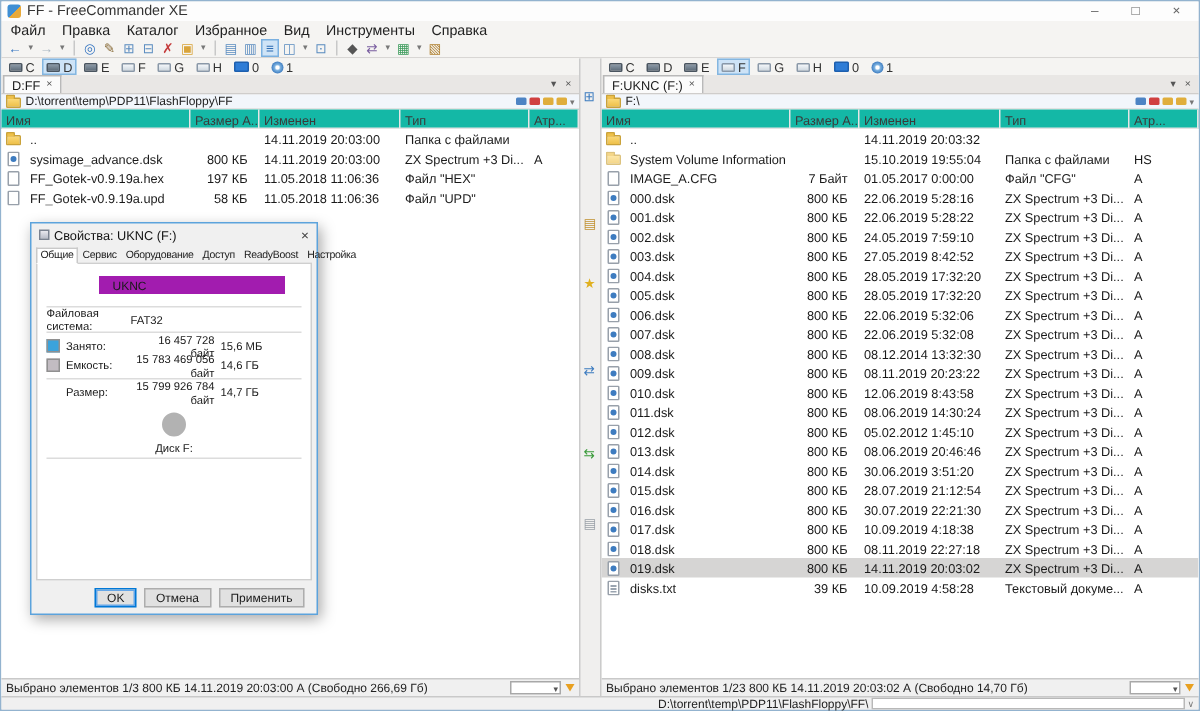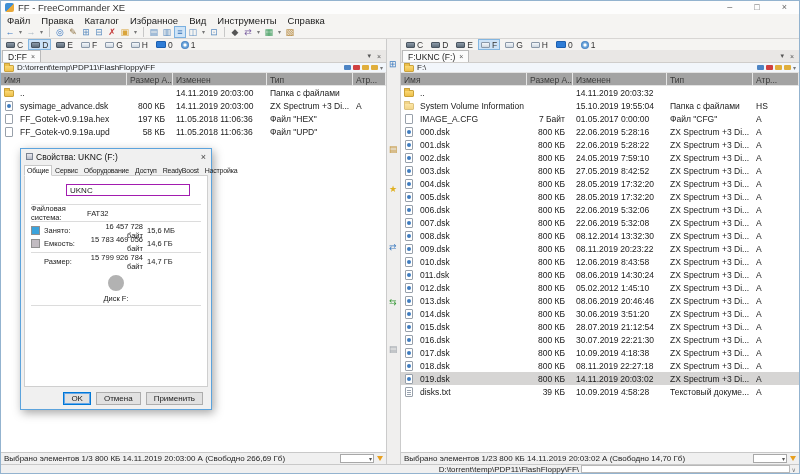--- a/index.html
+++ b/index.html
@@ -40,21 +40,21 @@
   .tab{background:#fbfbfb;border:1px solid #b9b9b9;border-bottom:none;height:12px;display:inline-flex;align-items:center;gap:4px;padding:0 5px;font-size:8.5px;margin-left:1px}
   .tab-close{font-size:7px;color:#555}
   .tabbar-controls{margin-left:auto;display:flex;align-items:center;gap:6px;padding:0 5px;font-size:7px;color:#555;height:12px}
   
   .pathbar{height:10px;background:#f2f6fb;display:flex;align-items:center;gap:3px;padding:0 3px;font-size:8px;color:#222;border-bottom:1px solid #e2e2e2;flex:0 0 auto}
   .mini-folder{width:7px;height:5px;border-radius:1px;display:inline-block}
   .path-icons{margin-left:auto;display:flex;align-items:center;gap:2px}
   .path-dd{font-size:6px;color:#777}
   
   .grid{display:grid;grid-template-columns:16px 110px 46px 94px 86px 1fr;align-items:center}
-  .listheader{height:13px;font-size:8.5px;color:#3a3a3a;background:#a3a3a3;border-bottom:1px solid #e3e3e3;flex:0 0 auto}
+  .listheader{height:13px;font-size:8.5px;color:#3a3a3a;background:#14b8a6;border-bottom:1px solid #e3e3e3;flex:0 0 auto}
   .hc{height:13px;display:flex;align-items:center;padding-left:3px;border-right:1px solid #e6e6e6;overflow:hidden;white-space:nowrap}
   .hc.first{grid-column:1/3}
   .list{flex:1;background:#fff;overflow:hidden}
   .frow{height:13px;font-size:8.5px;white-space:nowrap;cursor:default}
   .frow>span{overflow:hidden}
   .frow .ic{display:flex;justify-content:center}
   .frow .name,.frow .date,.frow .type,.frow .attr{padding-left:3px}
   .frow .size{text-align:right;padding-right:8px}
   .frow.selected{background:#d6d5d4}
   
@@ -77,21 +77,21 @@
   .cmd-chevron{font-size:6px;color:#777;padding-right:3px}
   
   .dialog{position:absolute;left:20px;top:148px;width:192px;height:262px;background:#f0f0f0;border:1px solid #5ca3dc;box-shadow:2px 3px 9px rgba(0,0,0,.35);z-index:20;display:flex;flex-direction:column}
   .dlg-title{height:15px;display:flex;align-items:center;gap:3px;padding:0 5px;font-size:8.5px;color:#111;flex:0 0 auto}
   .dlg-title-icon{width:7px;height:7px;background:linear-gradient(#e8e8ee,#b8bcc8);border:1px solid #7a8290}
   .dlg-close{margin-left:auto;color:#444;font-size:9px}
   .dlg-tabs{display:flex;padding:1px 3px 0;font-size:7px;letter-spacing:-0.2px;color:#222;flex:0 0 auto;position:relative;z-index:2}
   .dtab{padding:1px 2px;border:1px solid transparent;white-space:nowrap}
   .dtab.active{background:#fff;border-color:#c9c9c9;border-bottom-color:#fff}
   .dlg-panel{flex:1;margin:-1px 3px 0;background:#fff;border:1px solid #cfcfcf;padding:0 6px;font-size:7.5px;display:flex;flex-direction:column;min-height:0}
-  .dlg-input{margin:8px 0 6px 35px;width:124px;height:12px;border:1px solid #a21caf;background:#fff;display:flex;align-items:center;padding-left:3px;font-size:8px}
+  .dlg-input{margin:8px 0 6px 35px;width:124px;height:12px;border:6px solid #a21caf;background:#fff;display:flex;align-items:center;padding-left:3px;font-size:8px}
   .drow{display:flex;align-items:center;height:12px}
   .drow .lbl{width:56px;flex:0 0 auto}
   .dhr{border-top:1px solid #dcdcdc;margin:2px 0}
   .urow{display:flex;align-items:center;height:13px;gap:4px;padding-right:12px}
   .sw{width:9px;height:9px;border:1px solid #909090;flex:0 0 auto}
   .urow .ulbl{width:42px;flex:0 0 auto}
   .urow .ubytes{flex:1;text-align:right}
   .urow .uhuman{width:42px;text-align:left;flex:0 0 auto}
   .urow.cap{padding-left:13px}
   .donut{width:16px;height:16px;border:8px solid #b2b2b2;border-radius:50%;margin:7px auto 3px}

